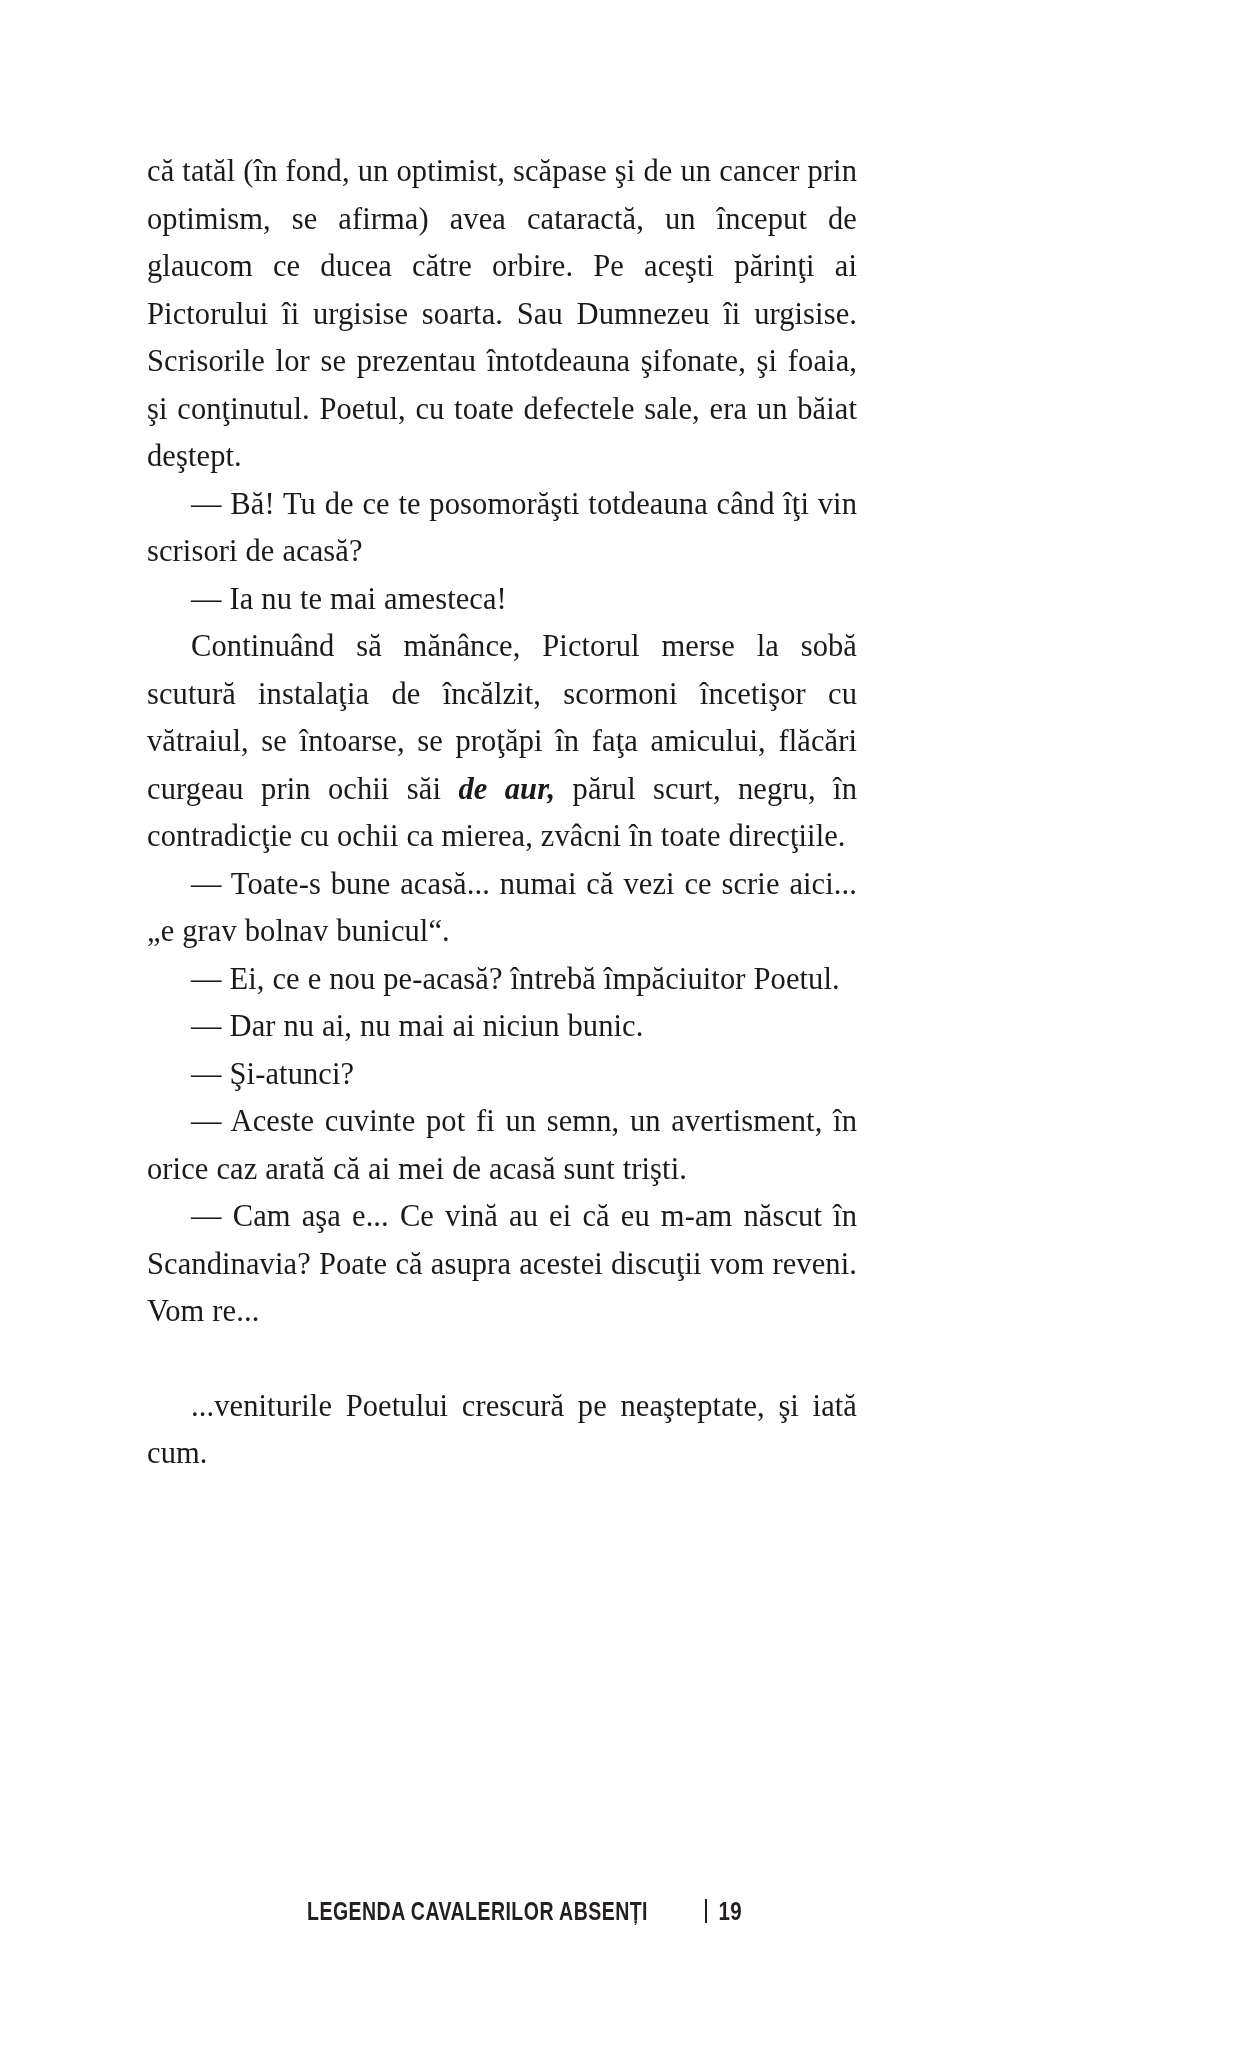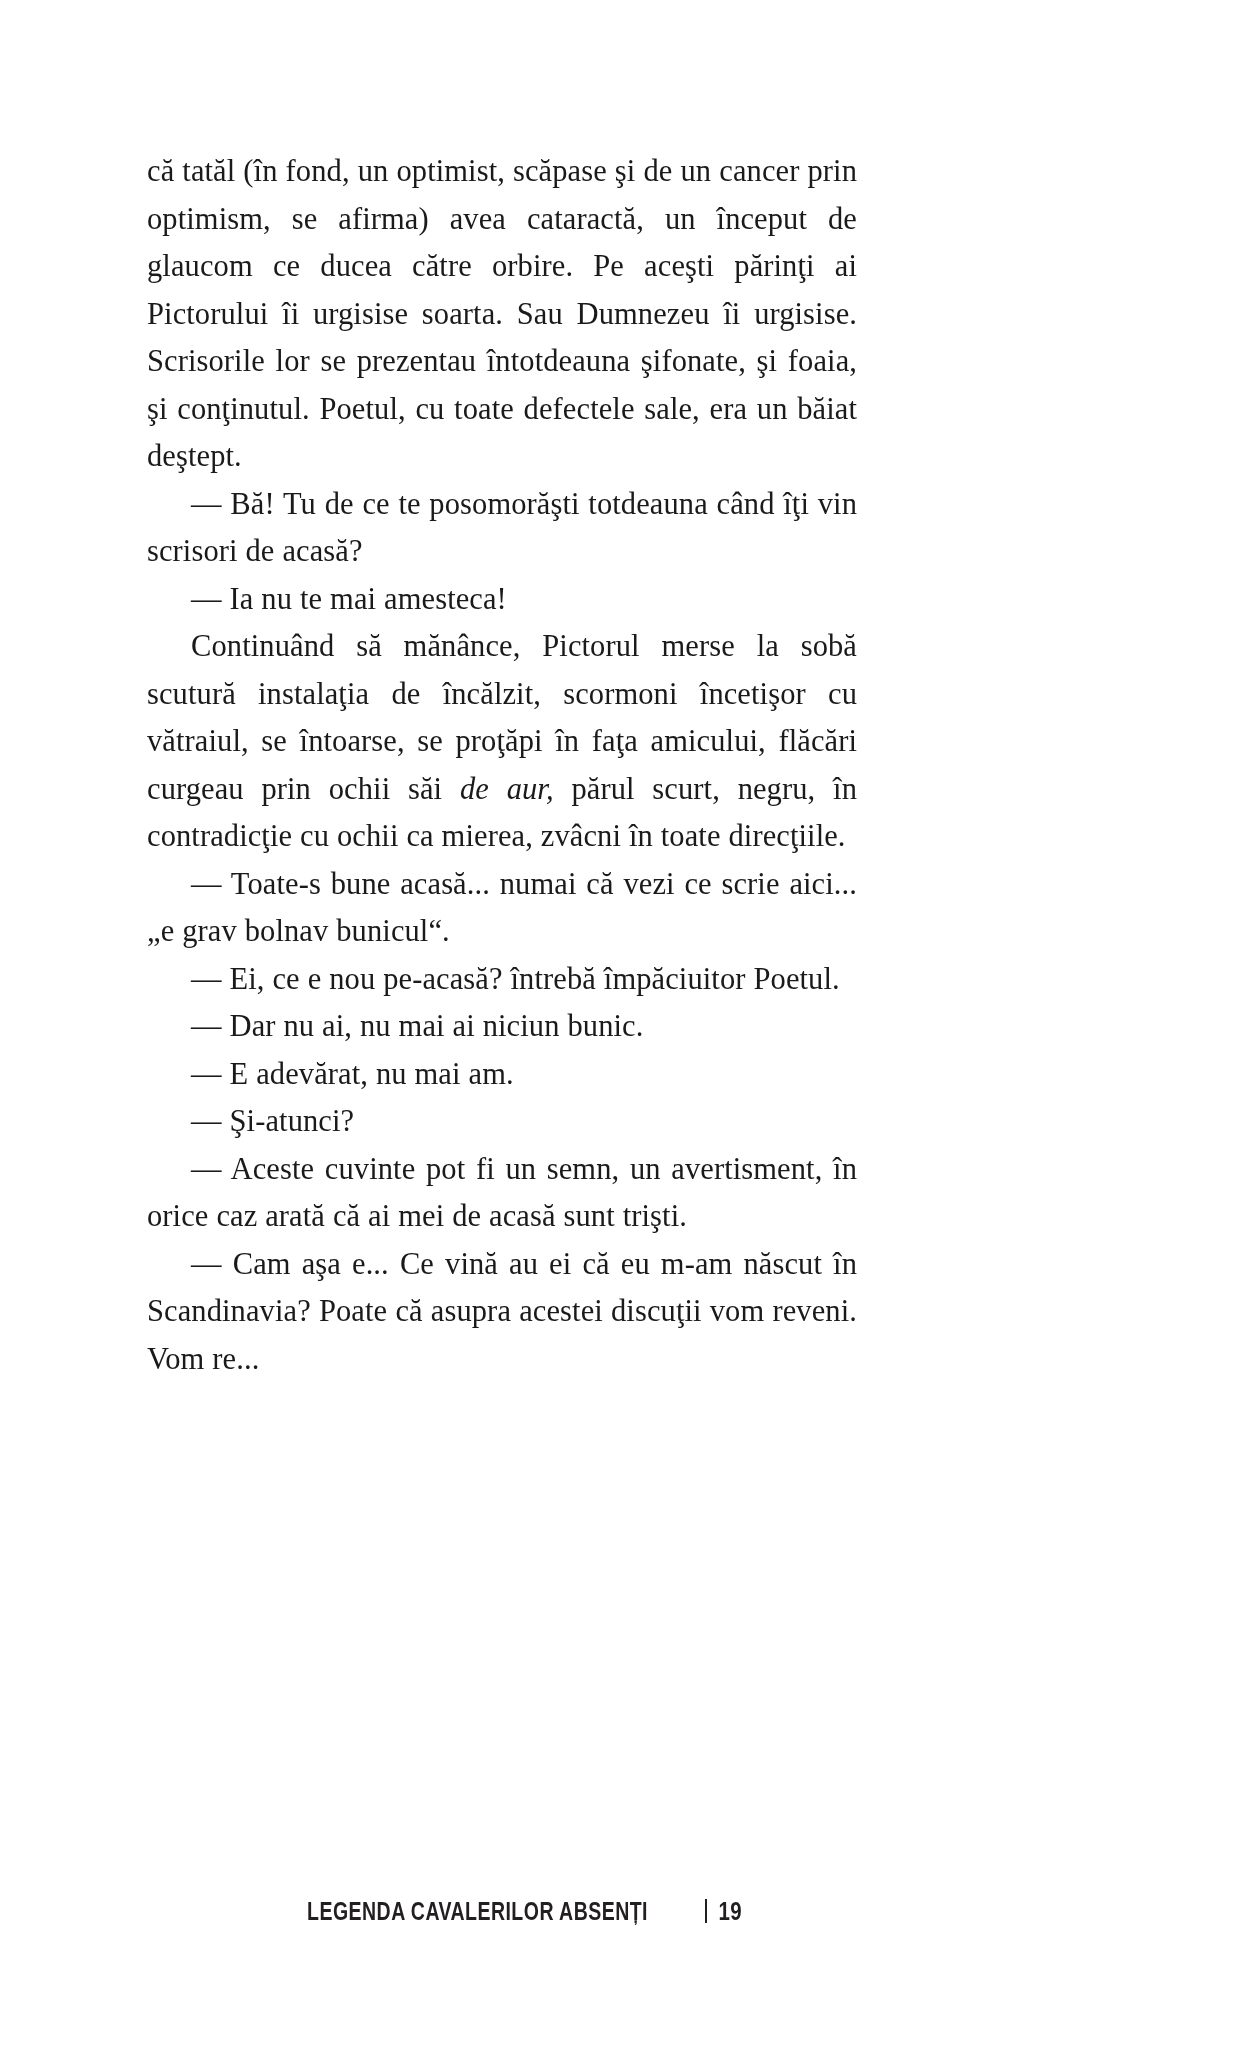--- a/index.html
+++ b/index.html
@@ -48,20 +48,21 @@
   p.para.indent {
     text-indent: 44px;
   }
 
   p.para.noindent {
     text-indent: 0;
   }
 
   .ital {
     font-style: italic;
+    font-weight: bold;
   }
 
   .gap {
     height: 47px;
   }
 
   .footer {
     position: absolute;
     left: 138px;
     top: 1896px;
@@ -117,31 +118,31 @@
     <p class="para indent">— Ia nu te mai amesteca!</p>
 
     <p class="para indent"><span>Continuând să mănânce, Pictorul merse la sobă scutură instalaţia de încălzit, scormoni încetişor cu vătraiul, se întoarse, se proţăpi în faţa amicului, flăcări curgeau prin ochii săi </span><span class="ital">de aur,</span><span> părul scurt, negru, în contradicţie cu ochii ca mierea, zvâcni în toate direcţiile.</span></p>
 
     <p class="para indent">— Toate-s bune acasă... numai că vezi ce scrie aici... „e grav bolnav bunicul“.</p>
 
     <p class="para indent">— Ei, ce e nou pe-acasă? întrebă împăciuitor Poetul.</p>
 
     <p class="para indent">— Dar nu ai, nu mai ai niciun bunic.</p>
 
-    <p class="para indent">— E adevărat, nu mai am.</p>
 
     <p class="para indent">— Şi-atunci?</p>
 
     <p class="para indent">— Aceste cuvinte pot fi un semn, un avertisment, în orice caz arată că ai mei de acasă sunt trişti.</p>
 
 
     <p class="para indent">— Cam aşa e... Ce vină au ei că eu m-am născut în Scandinavia? Poate că asupra acestei discuţii vom reveni. Vom re...</p>
 
     <div class="gap"></div>
 
+    <p class="para indent">...veniturile Poetului crescură pe neaşteptate, şi iată cum.</p>
 
   </div>
 
   <div class="footer">
     <span class="footer-title">LEGENDA CAVALERILOR ABSENȚI</span>
     <span class="footer-rule"></span>
     <span class="footer-page">19</span>
   </div>
 
 </div>

